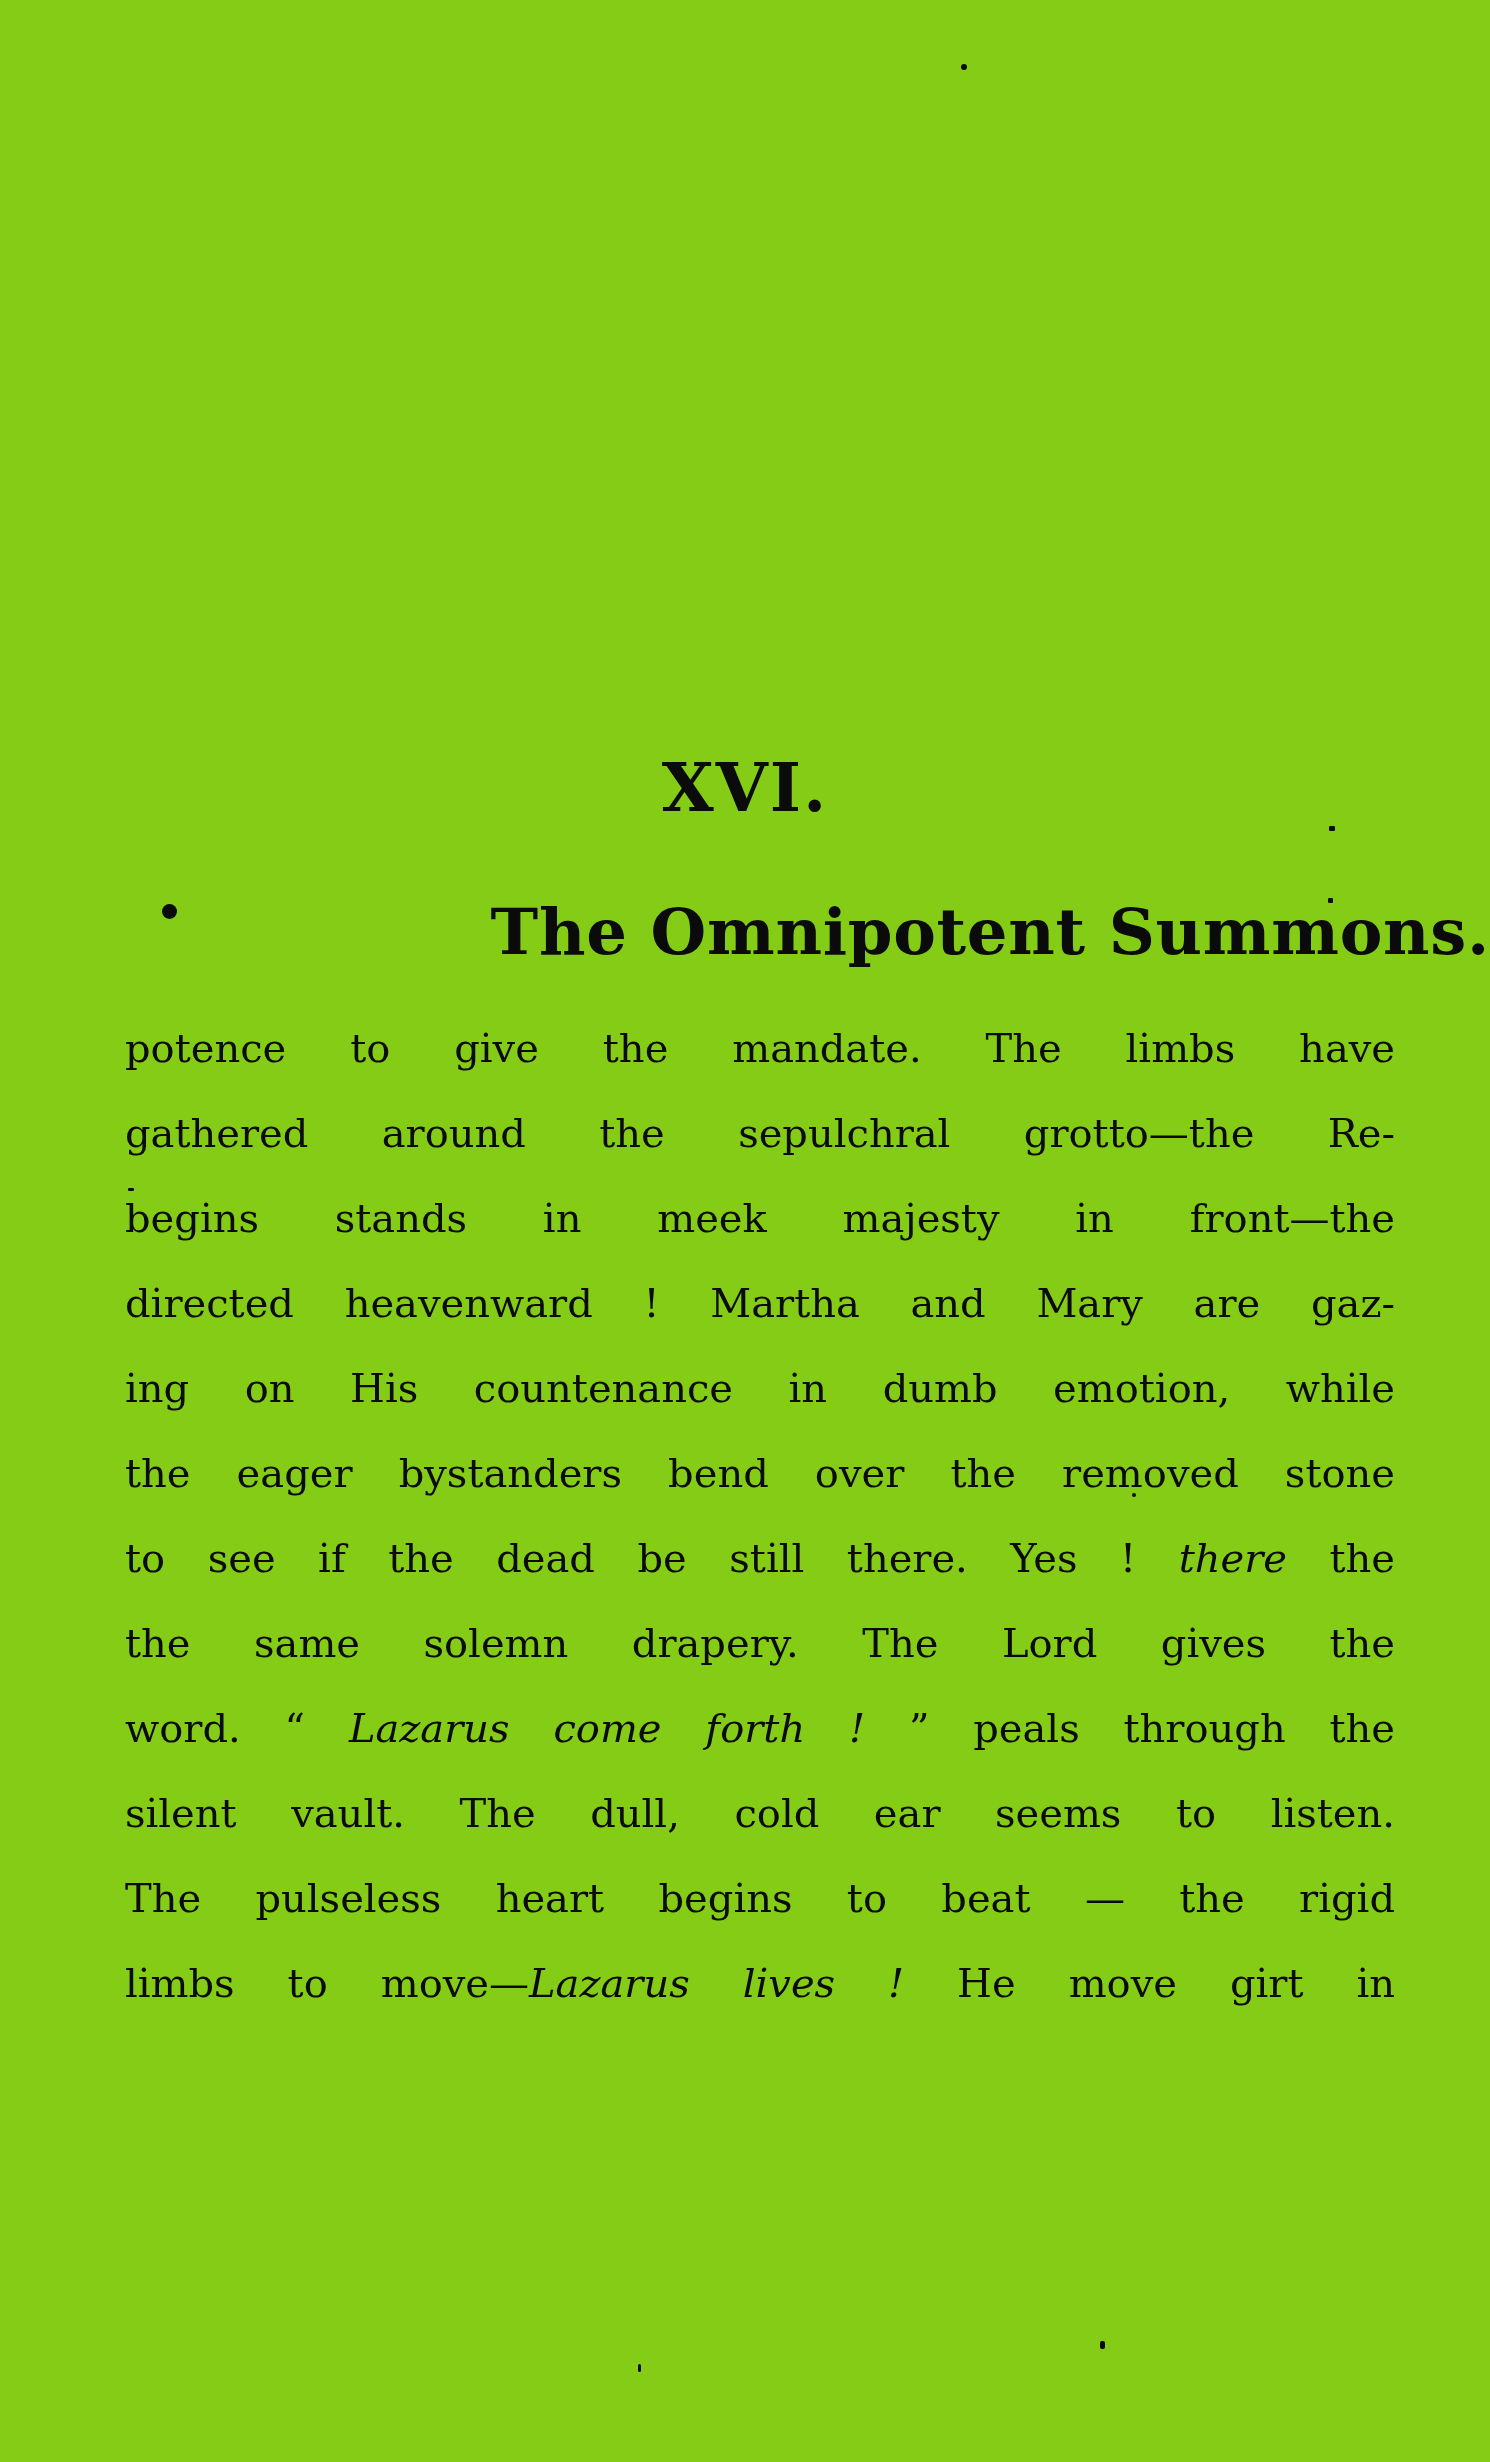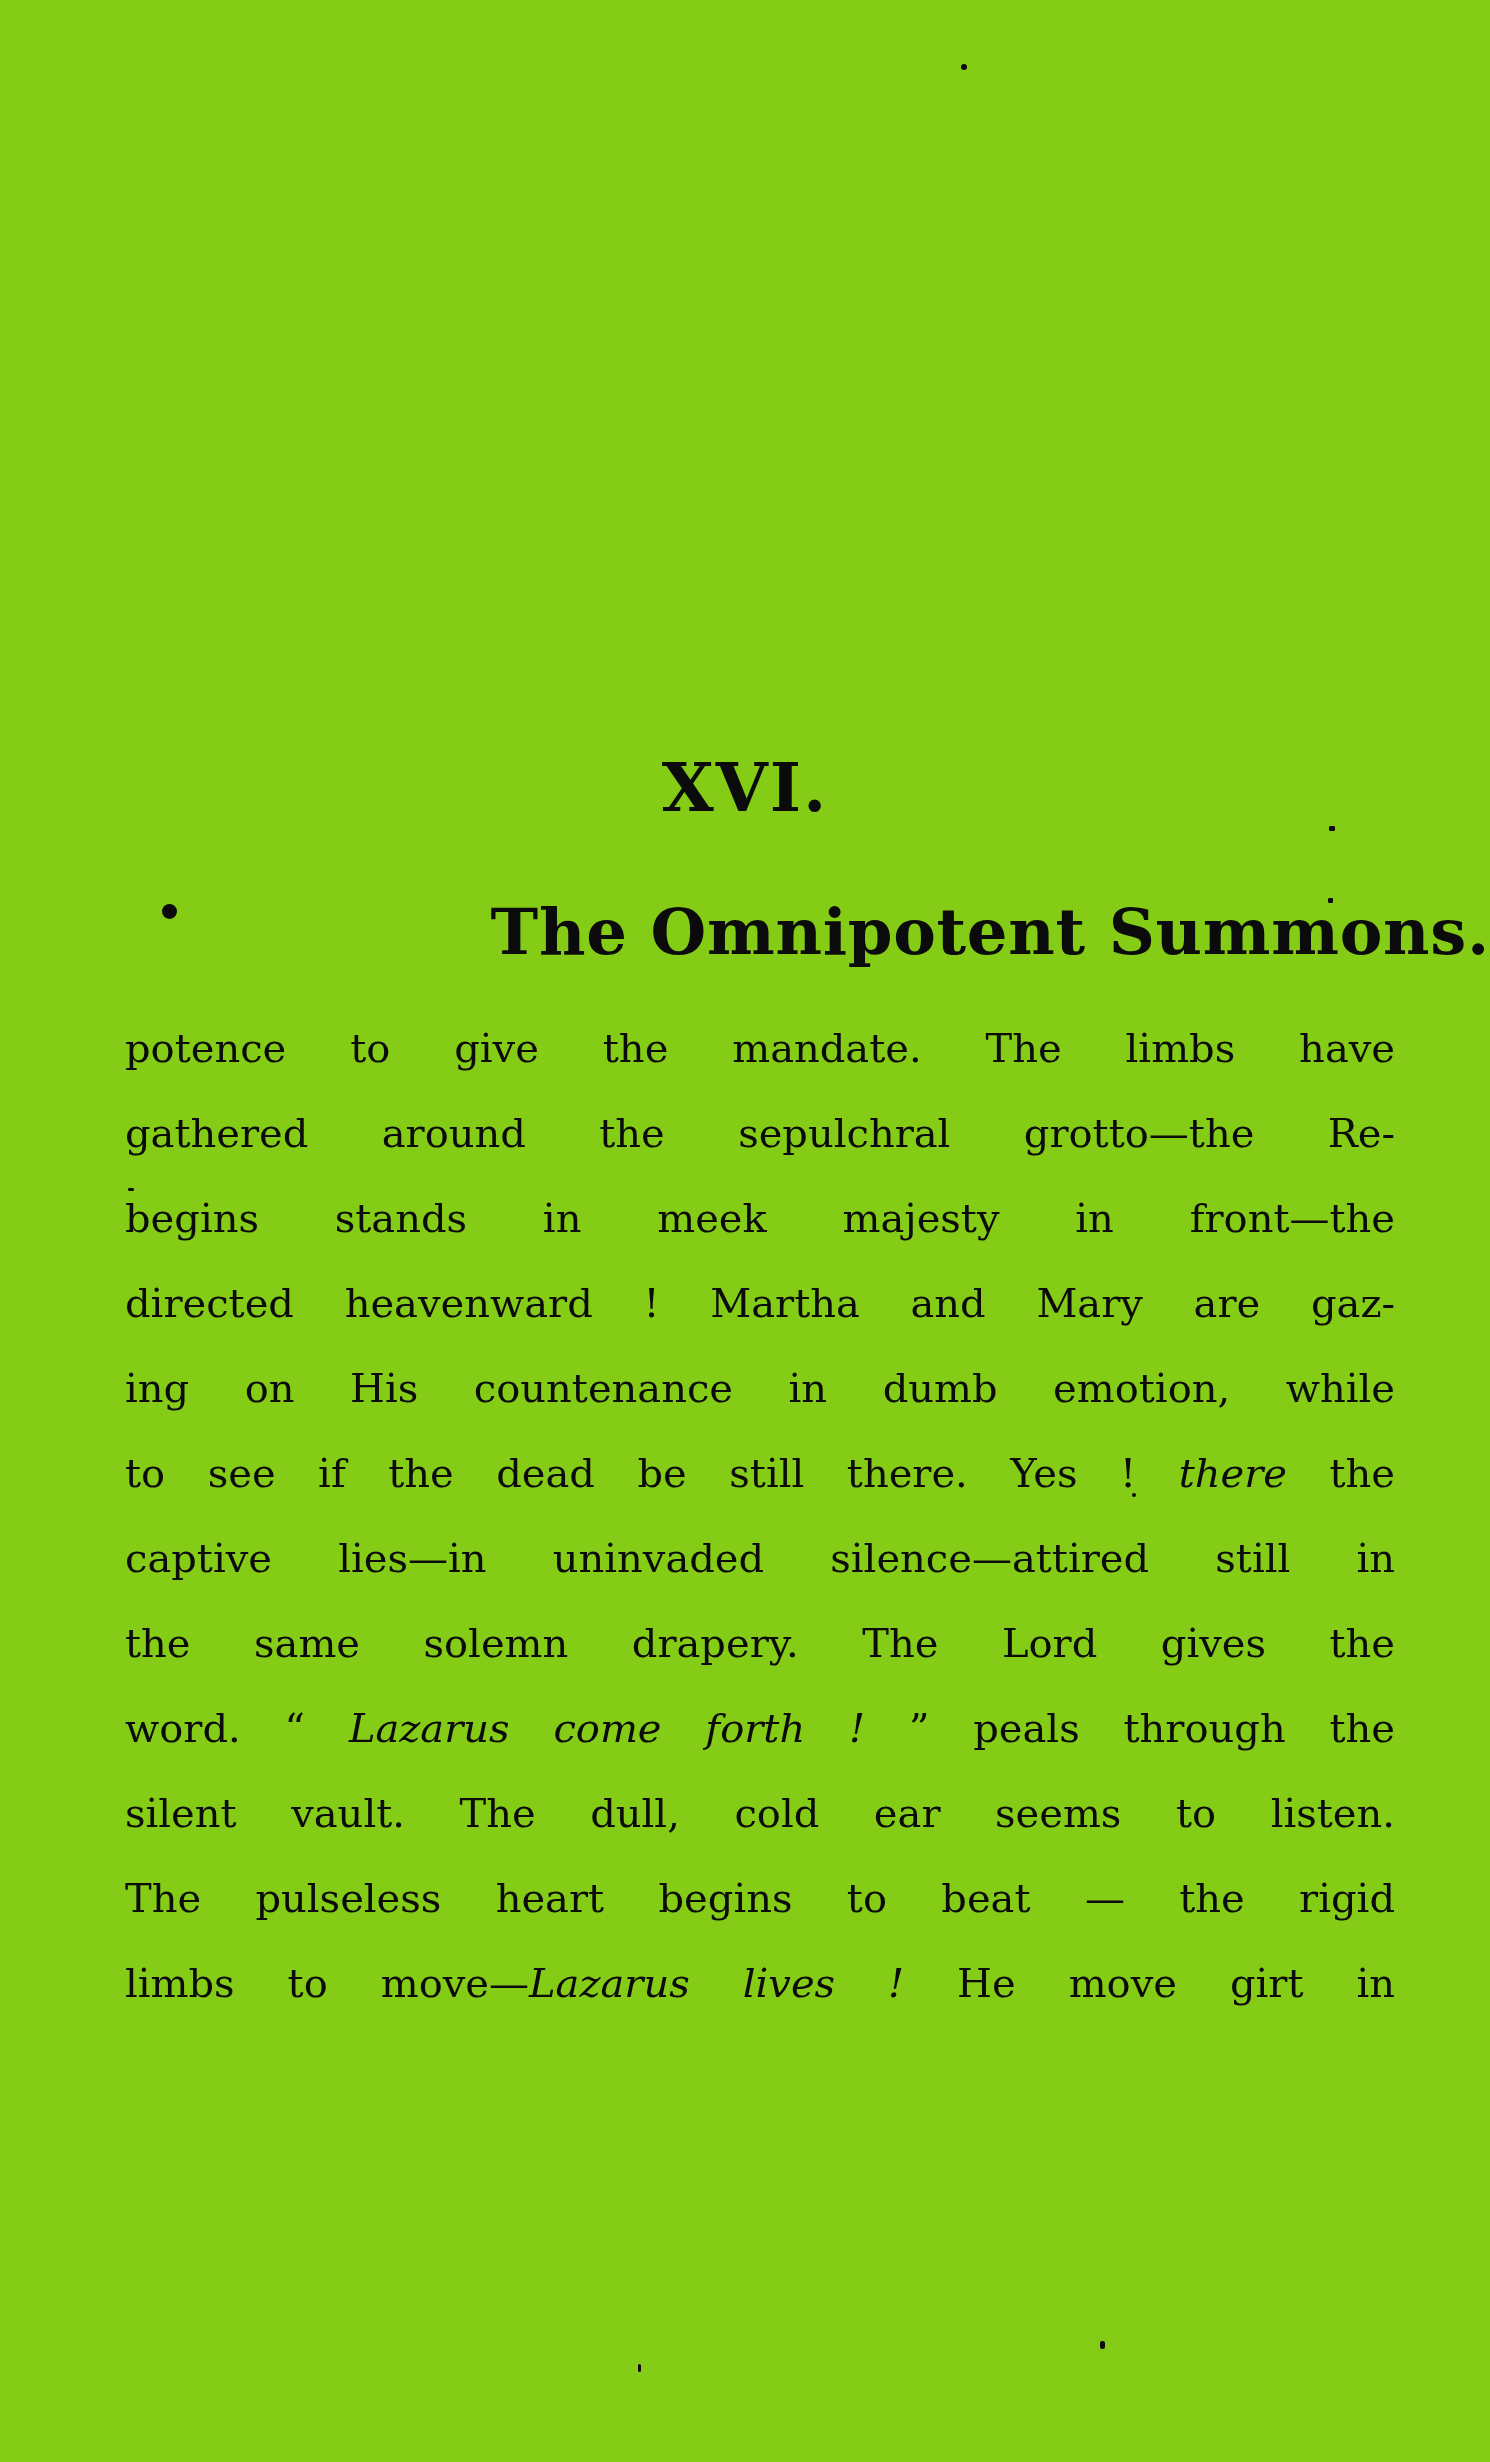--- a/index.html
+++ b/index.html
@@ -78,22 +78,22 @@
   <div id="chapter-number">XVI.</div>
 
   <div id="chapter-title">The Omnipotent Summons.</div>
 
   <div id="body-text">
       <div class="line"><span>potence to give the mandate.  The limbs have</span></div>
       <div class="line"><span>gathered around the sepulchral grotto—the Re-</span></div>
       <div class="line"><span>begins stands in meek majesty in front—the</span></div>
       <div class="line"><span>directed heavenward !  Martha and Mary are gaz-</span></div>
       <div class="line"><span>ing on His countenance in dumb emotion, while</span></div>
+      <div class="line"><span>the eager bystanders bend over the removed stone</span></div>
       <div class="line"><span>to see if the dead be still there.  Yes ! </span><span class="it">there</span><span> the</span></div>
-      <div class="line"><span>captive lies—in uninvaded silence—attired still in</span></div>
       <div class="line"><span>the same solemn drapery.  The Lord gives the</span></div>
       <div class="line"><span>word.  “ </span><span class="it">Lazarus come forth !</span><span> ” peals through the</span></div>
       <div class="line"><span>silent vault.  The dull, cold ear seems to listen.</span></div>
       <div class="line"><span>The pulseless heart begins to beat — the rigid</span></div>
       <div class="line"><span>limbs to move—</span><span class="it">Lazarus lives !</span><span>  He move girt in</span></div>
     </div>
 
 </div>
 
 

